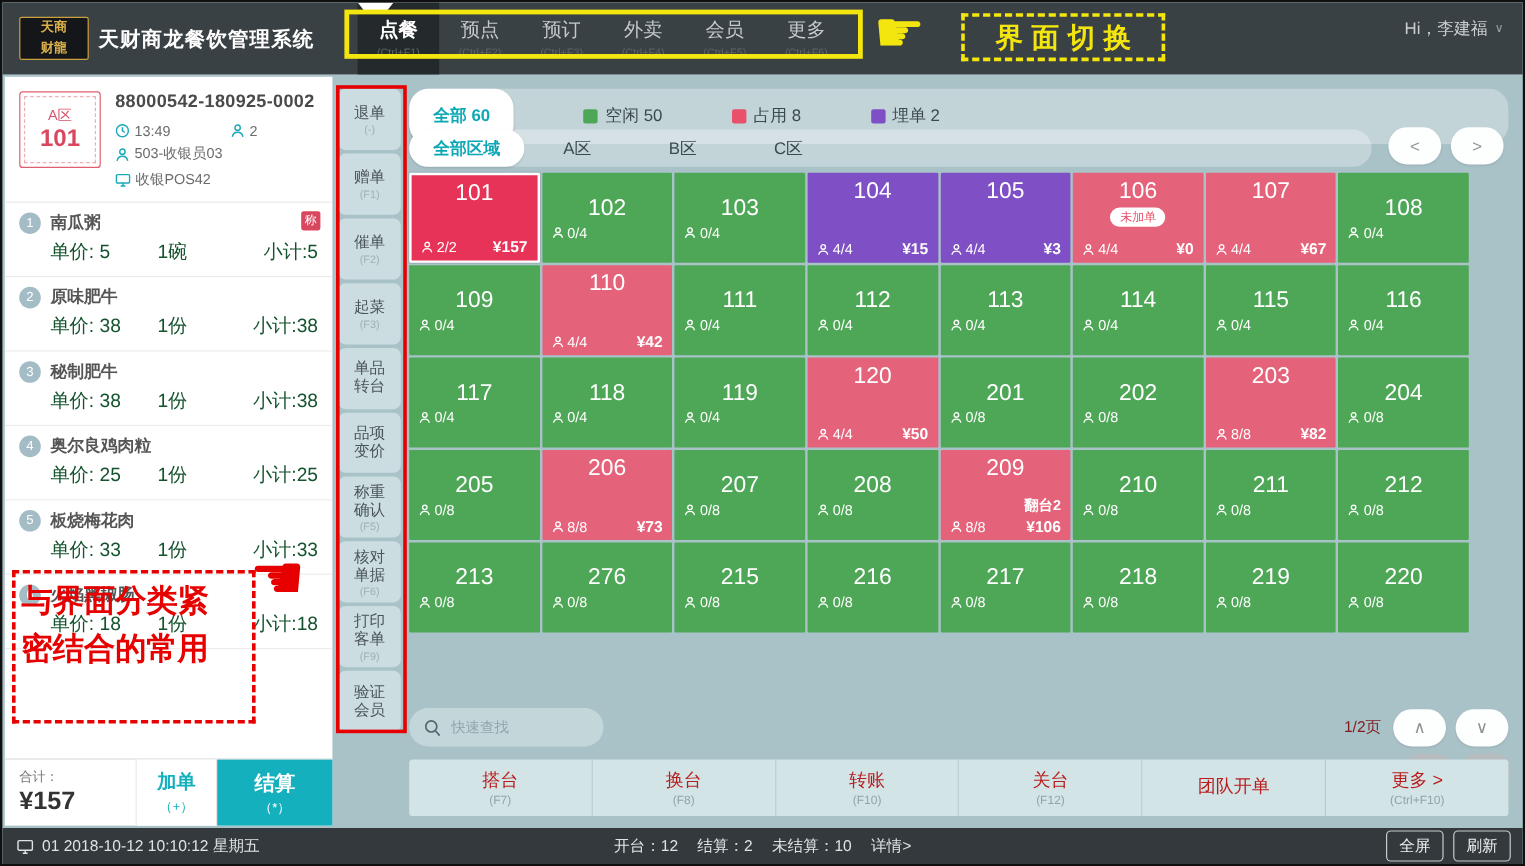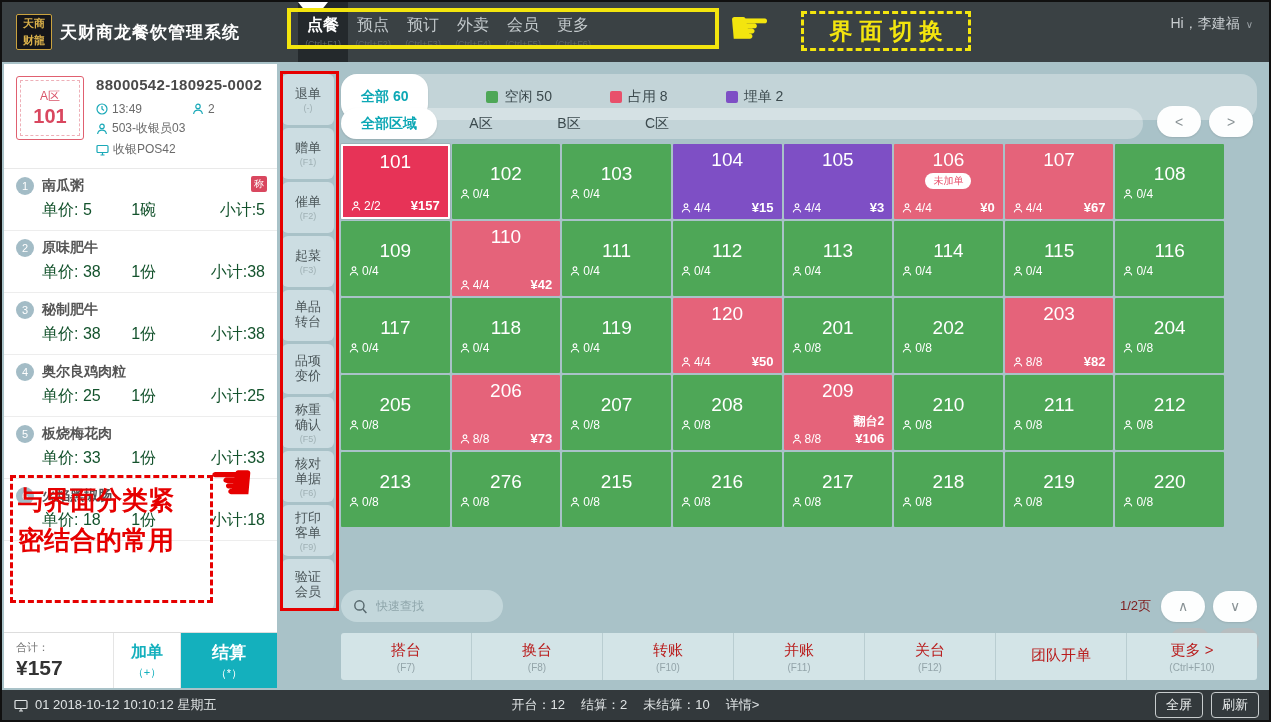--- a/index.html
+++ b/index.html
@@ -1,25 +1,25 @@
 <!DOCTYPE html>
 <html><head>
 <meta charset="utf-8">
 <style>
   *{margin:0;padding:0;box-sizing:border-box;}
   body{font-family:"Liberation Sans","DejaVu Sans",sans-serif;background:#888;}
   #frame{position:relative;width:1271px;height:722px;background:#a9c2c8;border:2px solid #101010;overflow:hidden;}
 
   
   .topbar{position:absolute;left:0;top:0;width:100%;height:60px;background:#3a4144;display:flex;align-items:center;}
-  .logo-mark{width:36px;height:36px;margin-left:14px;background:#15161a;border:1px solid #c9a23f;color:#d9b04a;
+  .logo-mark{width:58px;height:36px;margin-left:14px;background:#15161a;border:1px solid #c9a23f;color:#d9b04a;
     font-size:11px;font-weight:bold;line-height:17px;text-align:center;border-radius:2px;flex:none;}
   .app-title{color:#fff;font-size:17px;font-weight:bold;margin-left:8px;letter-spacing:1px;}
   .nav-tabs{position:absolute;left:296px;top:0;height:60px;display:flex;}
-  .nav-tab{width:50px;height:60px;display:flex;flex-direction:column;align-items:center;justify-content:center;color:#c3c9cc;cursor:pointer;}
+  .nav-tab{width:68px;height:60px;display:flex;flex-direction:column;align-items:center;justify-content:center;color:#c3c9cc;cursor:pointer;}
   .nav-tab .nav-label{font-size:16px;}
   .nav-tab .nav-hotkey{font-size:9px;color:#5c6468;margin-top:3px;}
   .nav-tab.active{background:#24292c;}
   .nav-tab.active .nav-label{color:#fff;font-weight:bold;}
   .user-area{position:absolute;right:16px;top:0;height:44px;display:flex;align-items:center;color:#c9ced1;font-size:14px;gap:6px;cursor:pointer;}
   .user-caret{font-size:10px;color:#9aa1a5;}
 
   
   .left-panel{position:absolute;left:2px;top:62px;width:273px;height:624px;background:#fff;display:flex;flex-direction:column;}
   .order-header{padding:12px 10px 10px 12px;display:flex;gap:12px;border-bottom:1px solid #e9e9e9;}
@@ -977,24 +977,20 @@
   </div>
       <div class="action-btn">
     <span class="action-label">换台</span>
     <span class="action-hotkey">(F8)</span>
   </div>
       <div class="action-btn">
     <span class="action-label">转账</span>
     <span class="action-hotkey">(F10)</span>
   </div>
       <div class="action-btn">
-    <span class="action-label">并账</span>
-    <span class="action-hotkey">(F11)</span>
-  </div>
-      <div class="action-btn">
     <span class="action-label">关台</span>
     <span class="action-hotkey">(F12)</span>
   </div>
       <div class="action-btn">
     <span class="action-label">团队开单</span>
     <span class="action-hotkey"></span>
   </div>
       <div class="action-btn">
     <span class="action-label">更多 &gt;</span>
     <span class="action-hotkey">(Ctrl+F10)</span>

